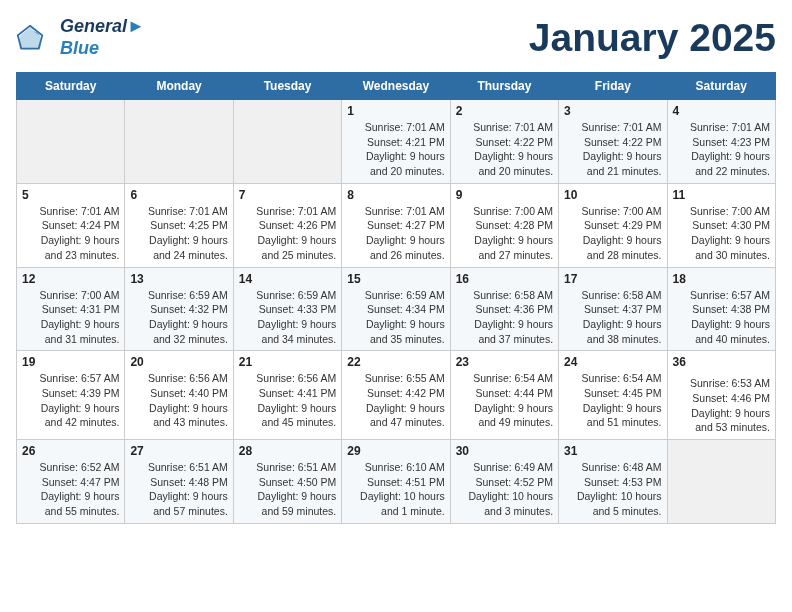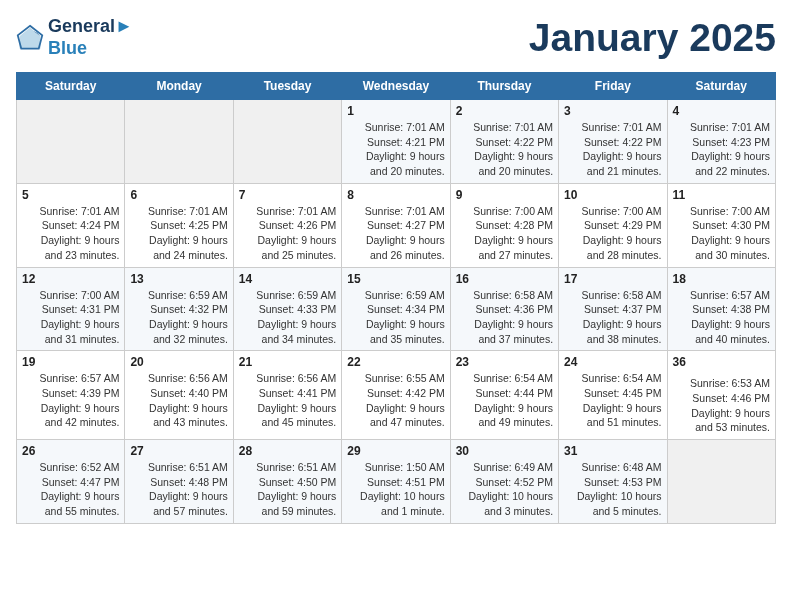--- a/index.html
+++ b/index.html
@@ -12,21 +12,22 @@
     }
     .header {
       display: flex;
       justify-content: space-between;
       align-items: flex-start;
       margin-bottom: 12px;
     }
     .logo {
       display: flex;
       align-items: center;
-      gap: 4px;
+      gap: 16px;
+      font-style: italic;
     }
     .logo-icon {
       width: 28px;
       height: 28px;
     }
     .title-block {
       text-align: right;
     }
     .calendar-title {
       font-size: 39px;
@@ -319,21 +320,21 @@
         </td>
         <td>
           <span class="day-number">28</span>
           <div class="day-info" style="white-space: pre-line;">Sunrise: 6:51 AM
 Sunset: 4:50 PM
 Daylight: 9 hours
 and 59 minutes.</div>
         </td>
         <td>
           <span class="day-number">29</span>
-          <div class="day-info" style="white-space: pre-line;">Sunrise: 1:50 AM
+          <div class="day-info" style="white-space: pre-line;">Sunrise: 6:10 AM
 Sunset: 4:51 PM
 Daylight: 10 hours
 and 1 minute.</div>
         </td>
         <td>
           <span class="day-number">30</span>
           <div class="day-info" style="white-space: pre-line;">Sunrise: 6:49 AM
 Sunset: 4:52 PM
 Daylight: 10 hours
 and 3 minutes.</div>

